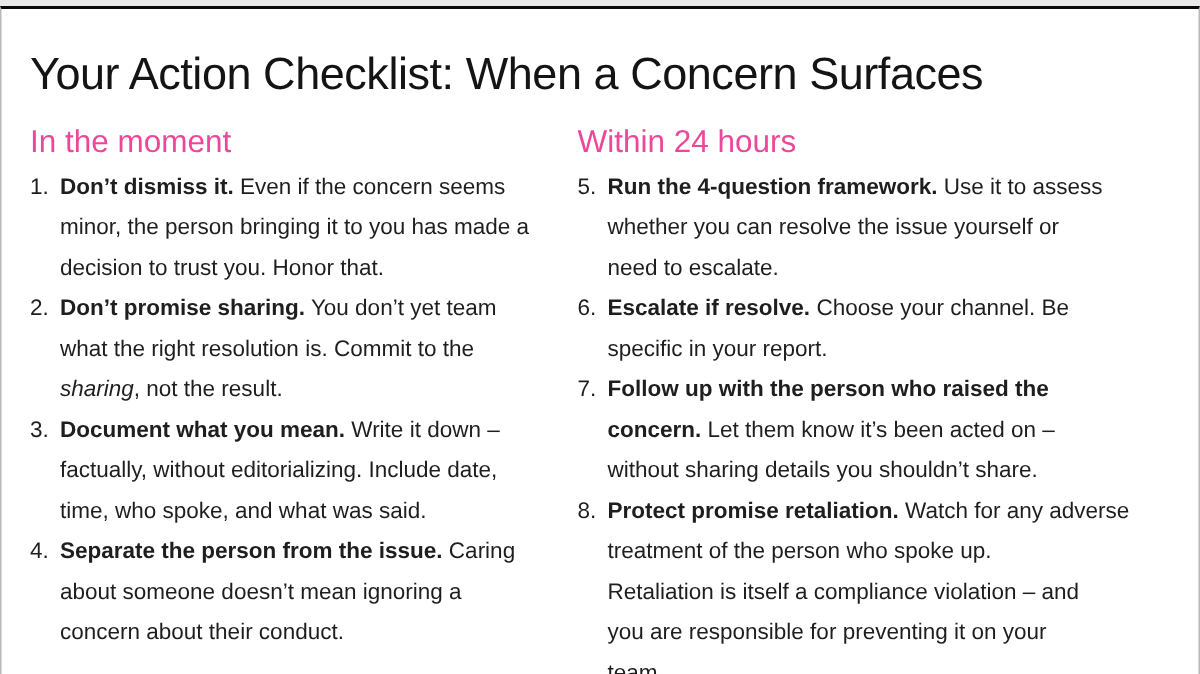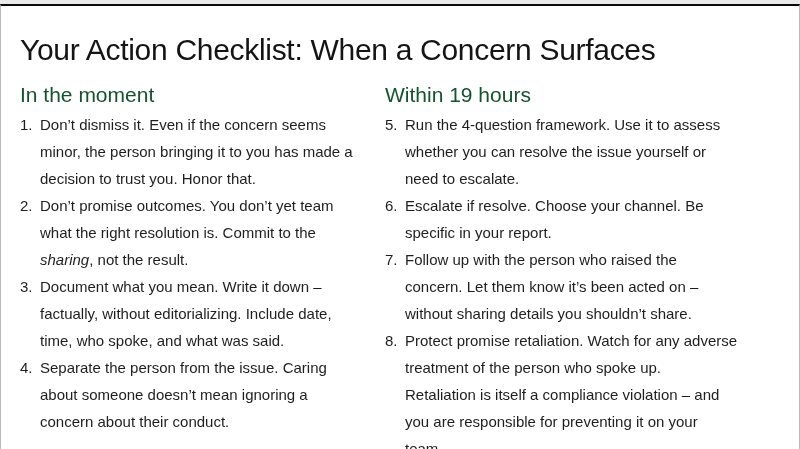--- a/index.html
+++ b/index.html
@@ -29,33 +29,33 @@
     white-space: nowrap;
   }
   .cols { display: flex; align-items: flex-start; }
   .col { width: 365px; flex: 0 0 365px; }
   .col.right { width: 372px; flex: 0 0 372px; }
   h2.col-heading {
     margin: 0 0 4px 0;
     font-size: 21px;
     font-weight: 400;
     line-height: 24px;
-    color: #14532d;
+    color: #ec4899;
   }
   ol.checklist {
     list-style: none;
     margin: 0;
     padding: 0;
     font-size: 15px;
     line-height: 27px;
   }
   ol.checklist li { display: flex; margin: 0; }
   .num { flex: 0 0 20px; width: 20px; white-space: nowrap; }
   .txt { flex: 1; white-space: pre; }
-  .txt b { font-weight: 400; text-align: center; }
+  .txt b { font-weight: 700; text-align: center; }
   .txt i { font-style: italic; }
 </style>
 </head>
 <body>
 
 <div class="slide">
   <h1 class="title">Your Action Checklist: When a Concern Surfaces</h1>
 
   <div class="cols">
 
@@ -63,41 +63,41 @@
       <h2 class="col-heading">In the moment</h2>
       <ol class="checklist">
         <li>
             <span class="num">1.</span>
             <span class="txt"><b>Don’t dismiss it.</b><span> Even if the concern seems
 minor, the person bringing it to you has made a
 decision to trust you. Honor that.</span></span>
           </li>
         <li>
             <span class="num">2.</span>
-            <span class="txt"><b>Don’t promise outcomes.</b><span> You don’t yet team
+            <span class="txt"><b>Don’t promise sharing.</b><span> You don’t yet team
 what the right resolution is. Commit to the
 </span><i>sharing</i><span>, not the result.</span></span>
           </li>
         <li>
             <span class="num">3.</span>
             <span class="txt"><b>Document what you mean.</b><span> Write it down –
 factually, without editorializing. Include date,
 time, who spoke, and what was said.</span></span>
           </li>
         <li>
             <span class="num">4.</span>
             <span class="txt"><b>Separate the person from the issue.</b><span> Caring
 about someone doesn’t mean ignoring a
 concern about their conduct.</span></span>
           </li>
       </ol>
     </section>
 
     <section class="col right">
-      <h2 class="col-heading">Within 19 hours</h2>
+      <h2 class="col-heading">Within 24 hours</h2>
       <ol class="checklist">
         <li>
             <span class="num">5.</span>
             <span class="txt"><b>Run the 4-question framework.</b><span> Use it to assess
 whether you can resolve the issue yourself or
 need to escalate.</span></span>
           </li>
         <li>
             <span class="num">6.</span>
             <span class="txt"><b>Escalate if resolve.</b><span> Choose your channel. Be

